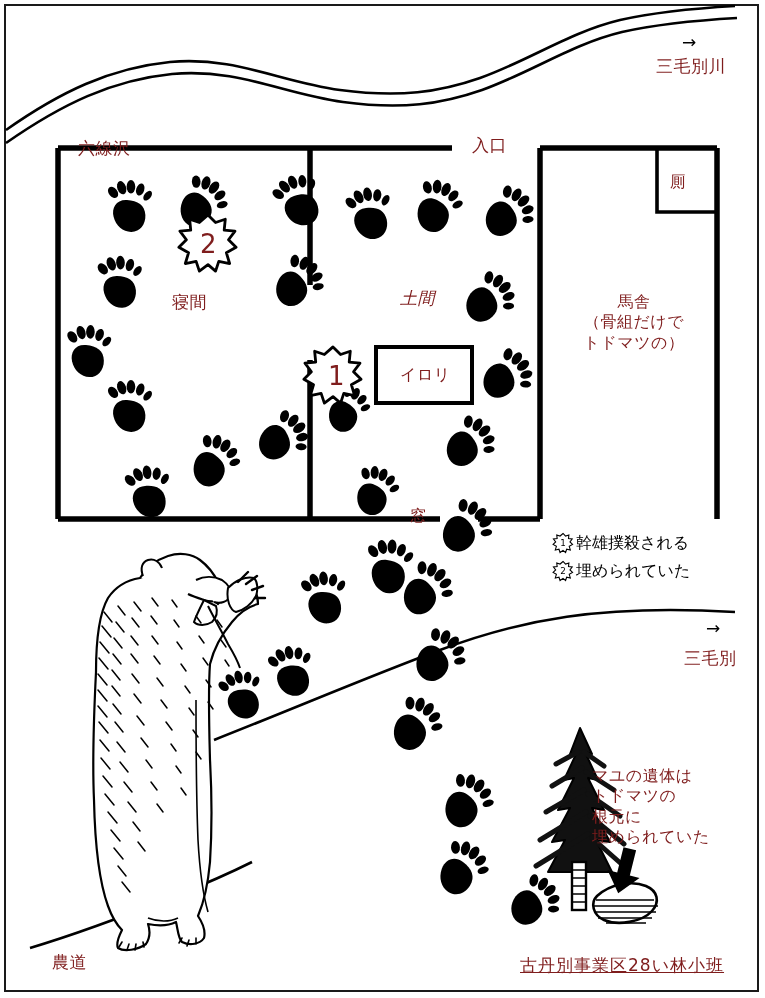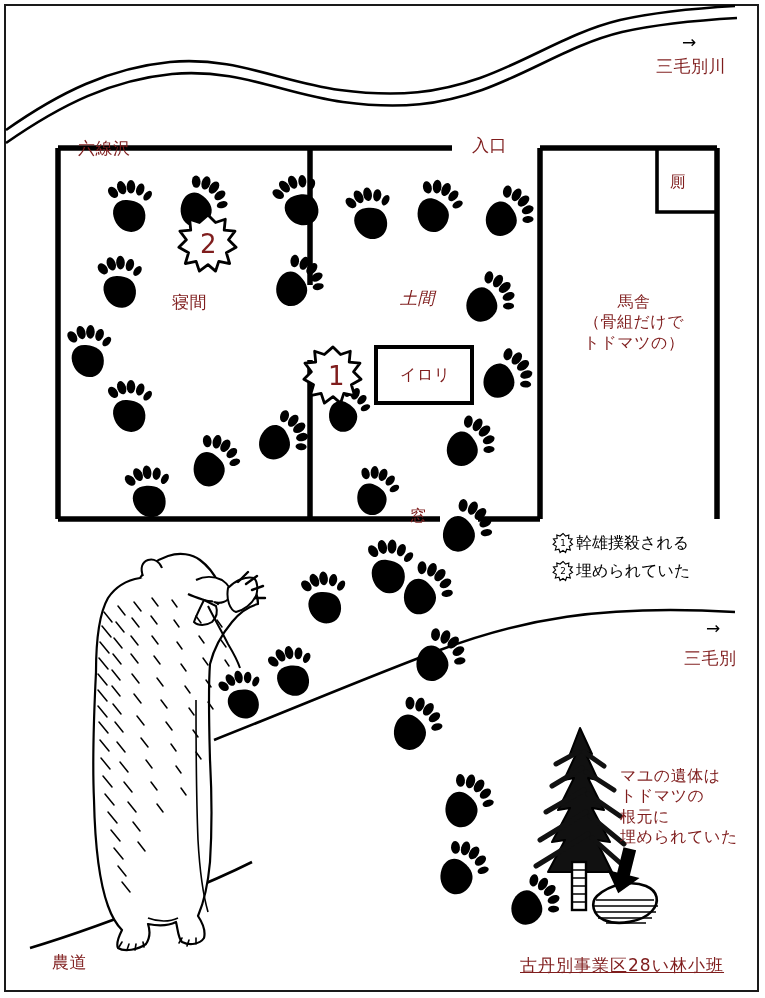--- a/index.html
+++ b/index.html
@@ -276,21 +276,21 @@
                L10,17 L7,26 L0,20 L-8,26 L-11,17 L-21,19 L-18,9 L-27,4 L-20,-3
                L-26,-11 L-16,-12 L-17,-22 L-8,-19 Z" fill="#fff" stroke="#000" stroke-width="3"></path>
       <text x="0" y="8" font-size="24" text-anchor="middle" fill="#000" font-family="DejaVu Sans, Liberation Sans, sans-serif">2</text>
     </svg>
     <span>埋められていた</span>
   </div>
 
   <div class="arrow-gl" style="left:706px;top:618px;">→</div>
   <div class="lbl lbl-lg" style="left:684px;top:640px;margin-top:8px;">三毛別</div>
 
-  <div class="lbl lbl-md multi" style="left:620px;top:766px;width:146px;">マユの遺体は
+  <div class="lbl lbl-md multi" style="left:592px;top:766px;width:146px;">マユの遺体は
 トドマツの
 根元に
 埋められていた</div>
 
   <div class="lbl lbl-lg" style="left:52px;top:952px;">農道</div>
 
   <div class="lbl lbl-lg" style="left:520px;top:955px;letter-spacing:1px;text-decoration:underline;">古丹別事業区28い林小班</div>
 
 </div>
 

